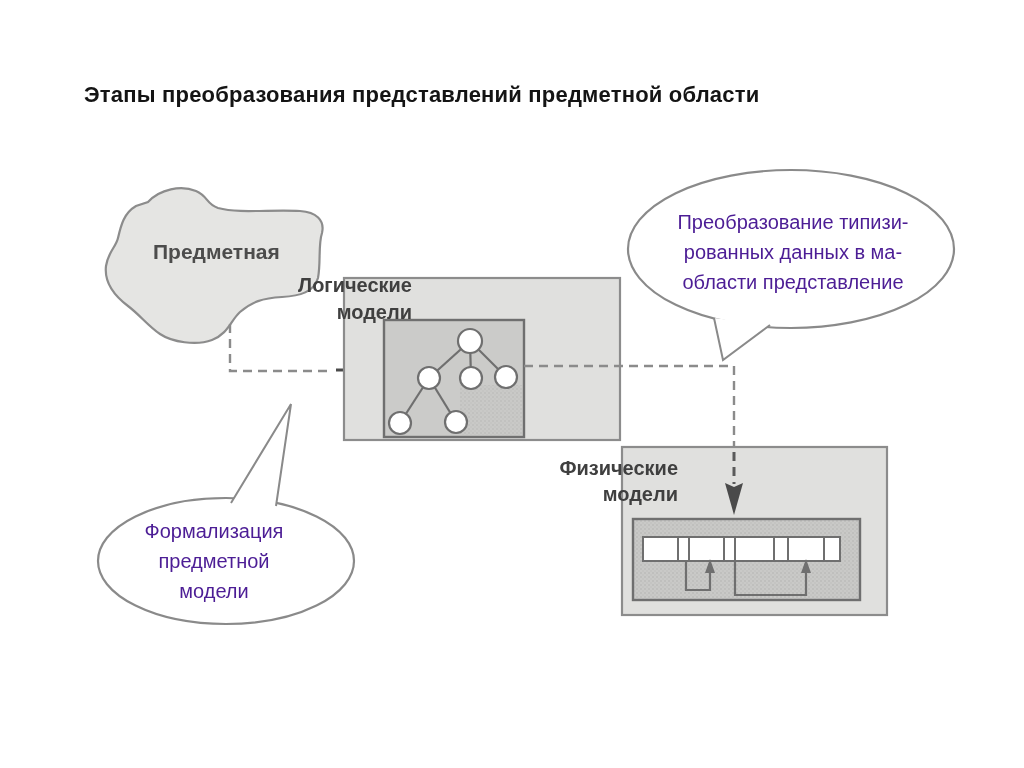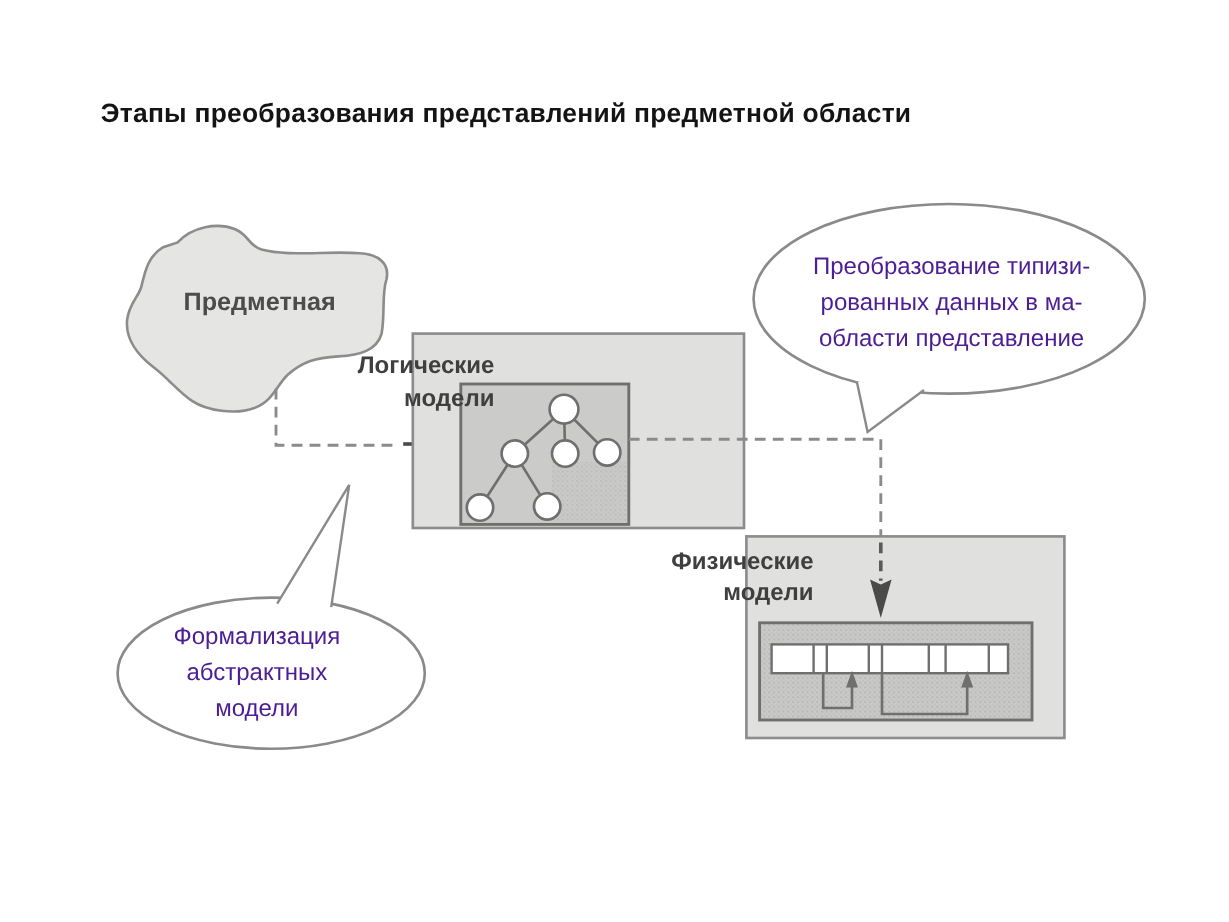--- a/index.html
+++ b/index.html
@@ -28,21 +28,21 @@
     white-space: nowrap;
     letter-spacing: 0.2px;
   }
   .label { position: absolute; font-weight: bold; color: #424242; }
   .blob-label {
     left: 153px; top: 236px;
     font-size: 21px; line-height: 31px;
     text-align: right; color: #4c4c4c;
   }
   .logical-label {
-    right: 412px; top: 292px;
+    right: 412px; top: 272px;
     font-size: 20px; line-height: 27px;
     text-align: right; color: #3f3f3f;
   }
   .physical-label {
     right: 146px; top: 455px;
     font-size: 20px; line-height: 26px;
     text-align: right; color: #3f3f3f;
   }
   .bubble-text {
     position: absolute;
@@ -159,17 +159,17 @@
   </div>
 
   <div class="bubble-text bubble-top">
     <div>Преобразование типизи-</div>
     <div>рованных данных в ма-</div>
     <div>области представление</div>
   </div>
 
   <div class="bubble-text bubble-bottom">
     <div>Формализация</div>
-    <div>абстрактных</div>
+    <div>предметной</div>
     <div>модели</div>
   </div>
 
 </div>
 
 </body></html>

